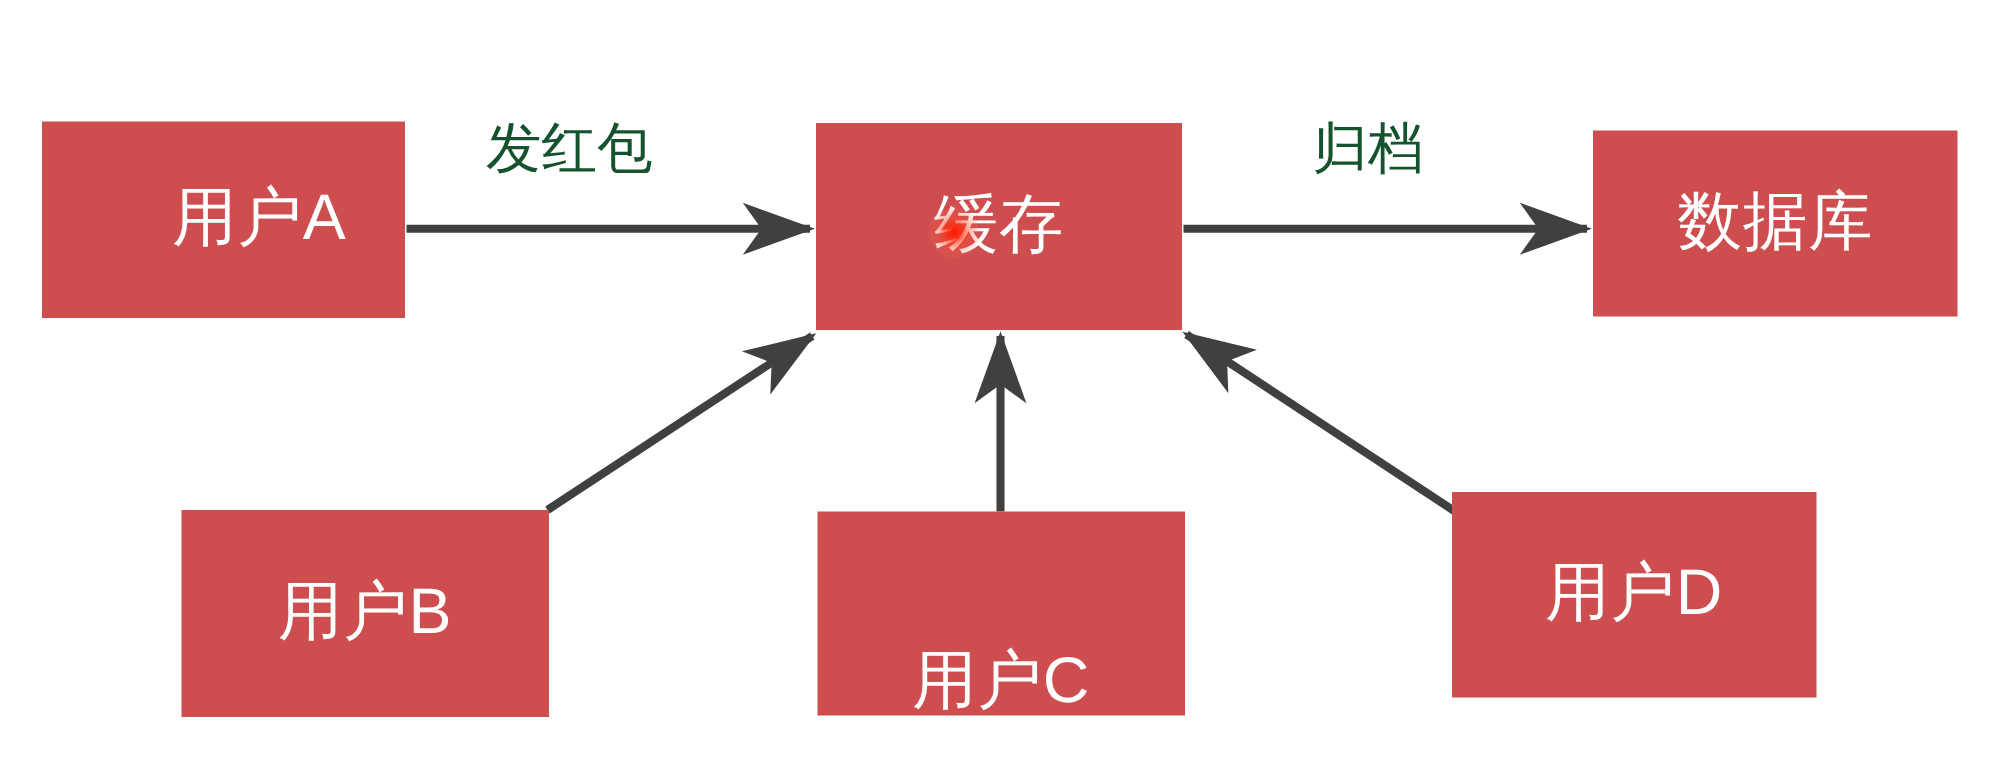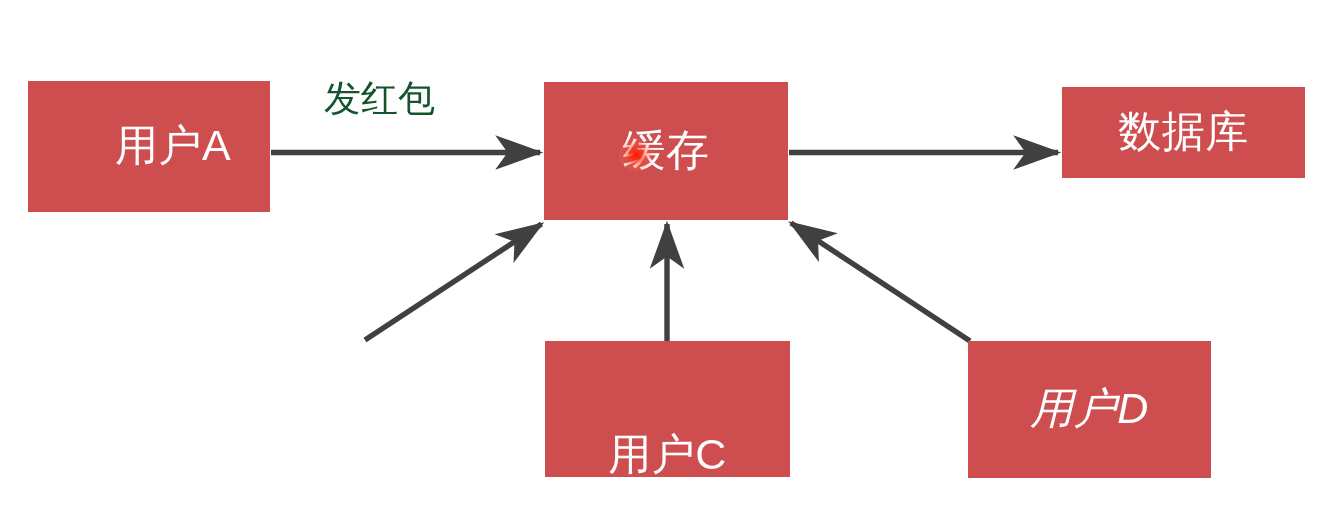--- a/index.html
+++ b/index.html
@@ -97,31 +97,35 @@
   </svg>
 
   <div class="node" style="left:28px; top:81px; width:242px; height:131px; background:#ce4d4f;padding-left:48px;">
     <span class="node-label">用户A</span>
   </div>
 
   <div class="node" style="left:544px; top:82px; width:244px; height:138px; background:#ce4d4f;">
     <span class="node-label">缓存</span>
   </div>
 
-  <div class="node" style="left:1062px; top:87px; width:243px; height:91px; background:#ce4d4f;">
+  <div class="node" style="left:1062px; top:87px; width:243px; height:124px; background:#ce4d4f;">
     <span class="node-label">数据库</span>
   </div>
 
+  <div class="node" style="left:121px; top:340px; width:245px; height:138px; background:#ce4d4f;">
+    <span class="node-label">用户B</span>
+  </div>
 
   <div class="node" style="left:545px; top:341px; width:245px; height:136px; background:#ce4d4f;align-items:flex-end;">
     <span class="node-label">用户C</span>
   </div>
 
-  <div class="node" style="left:968px; top:341px; width:243px; height:137px; background:#ce4d4f;font-style:italic;">
+  <div class="node" style="left:968px; top:328px; width:243px; height:137px; background:#ce4d4f;">
     <span class="node-label">用户D</span>
   </div>
 
   <div class="edge-label" style="left:324px; top:80px;">发红包</div>
 
+  <div class="edge-label" style="left:875px; top:80px;">归档</div>
 
   <div class="cursor-dot" style="left:619px; top:138px;"></div>
 
 </div>
 
 </body></html>

